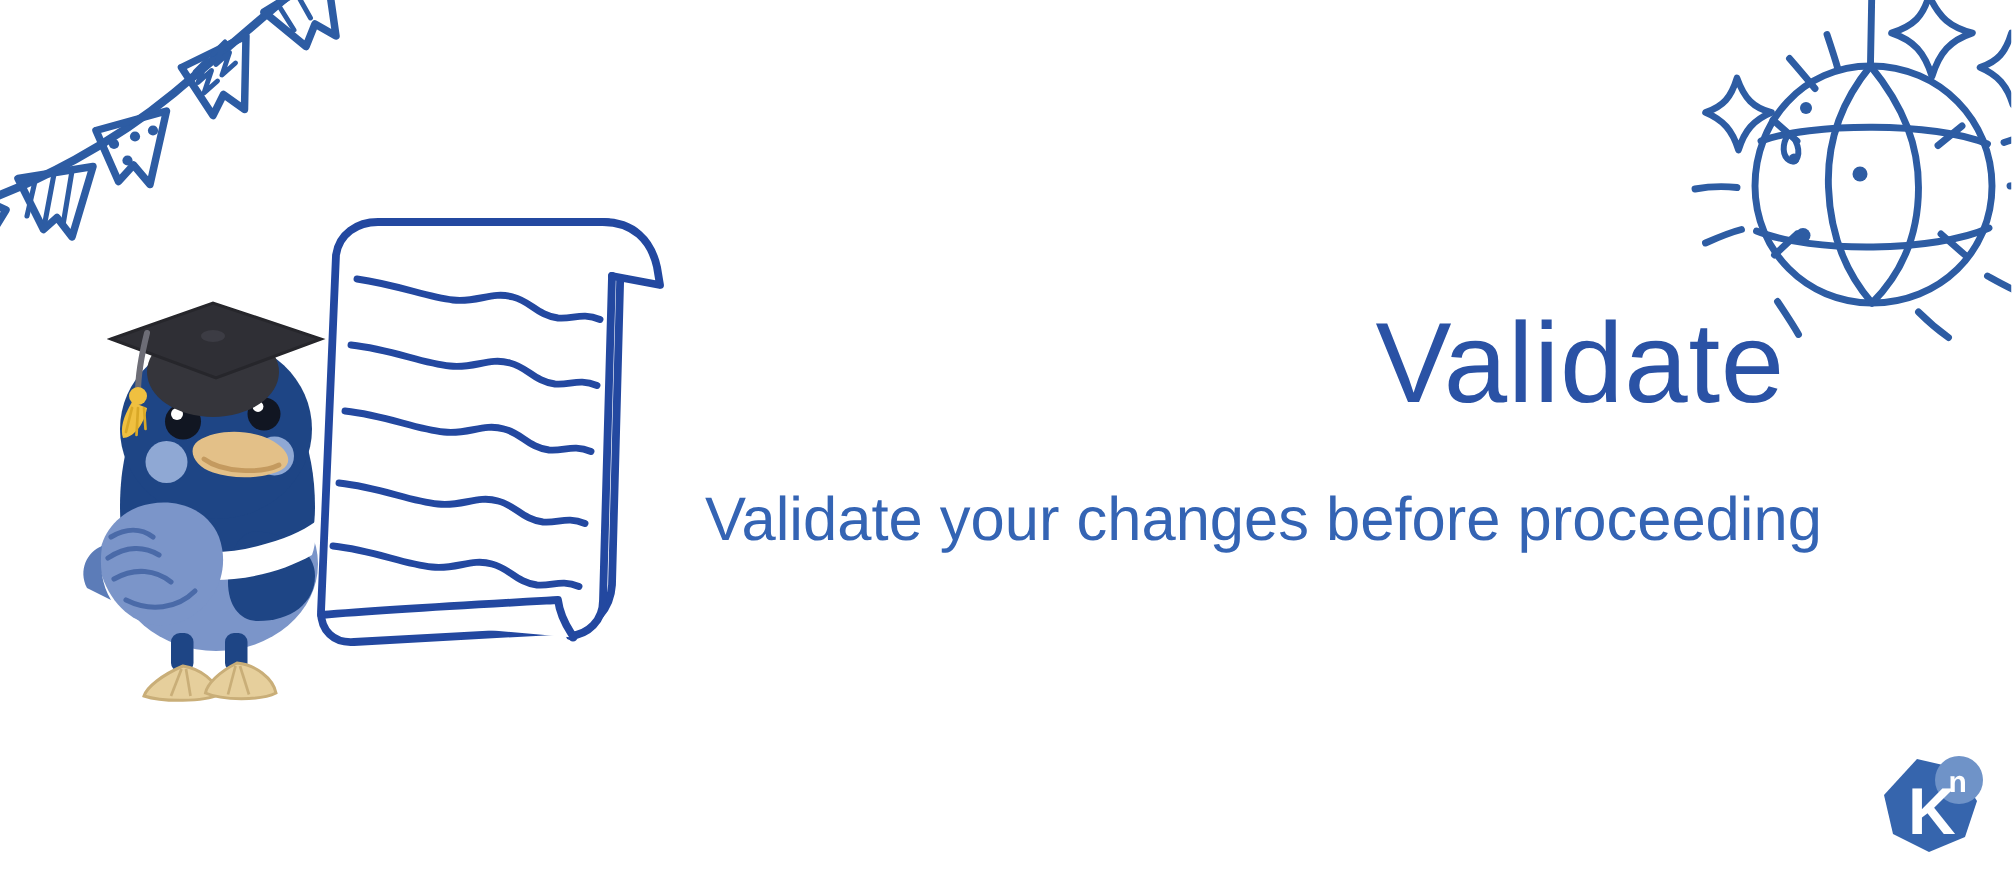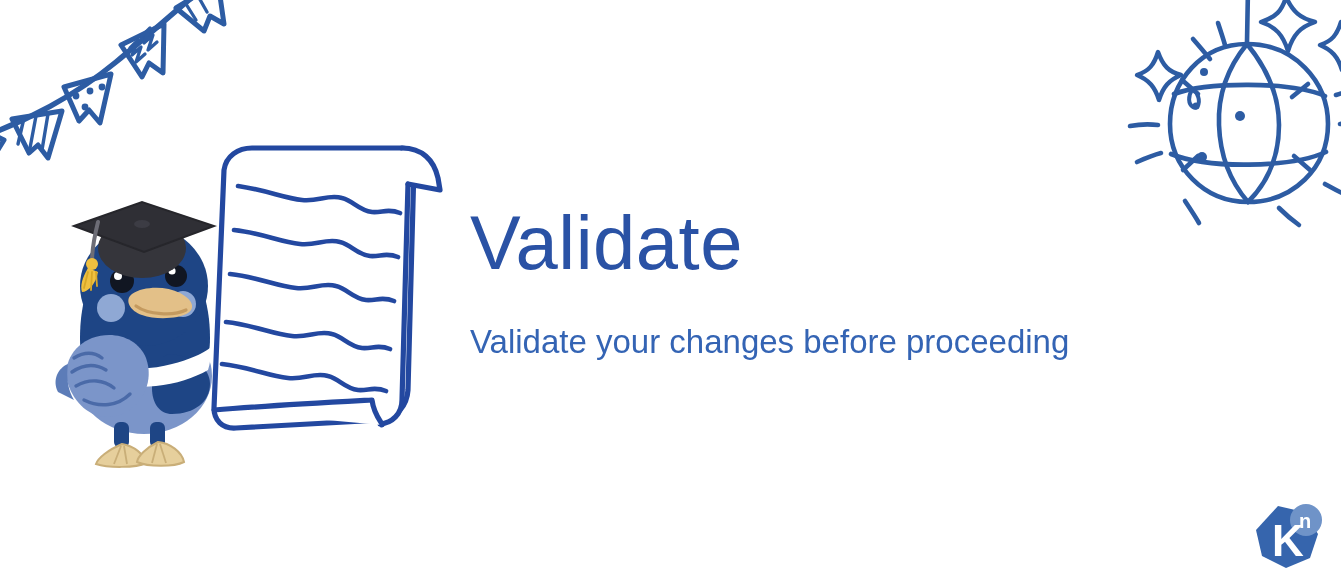--- a/index.html
+++ b/index.html
@@ -17,35 +17,35 @@
     background: #ffffff;
     overflow: hidden;
   }
 
   
   .text-block {
     position: absolute;
     left: 470px;
     top: 205px;
     width: 720px;
-    text-align: left;
+    text-align: right;
   }
   .page-title {
     font-family: "Liberation Sans", sans-serif;
     font-size: 76px;
     font-weight: 400;
     letter-spacing: 0.5px;
     color: #2a52a5;
     line-height: 1.0;
     margin: 0;
     white-space: nowrap;
   }
   .page-subtitle {
     font-family: "Liberation Sans", sans-serif;
-    font-size: 33px;
+    font-size: 41px;
     font-weight: 400;
     color: #3464b4;
     line-height: 1.1;
     margin: 0;
     margin-top: 43px;
     white-space: nowrap;
   }
 
   
   .deco {

